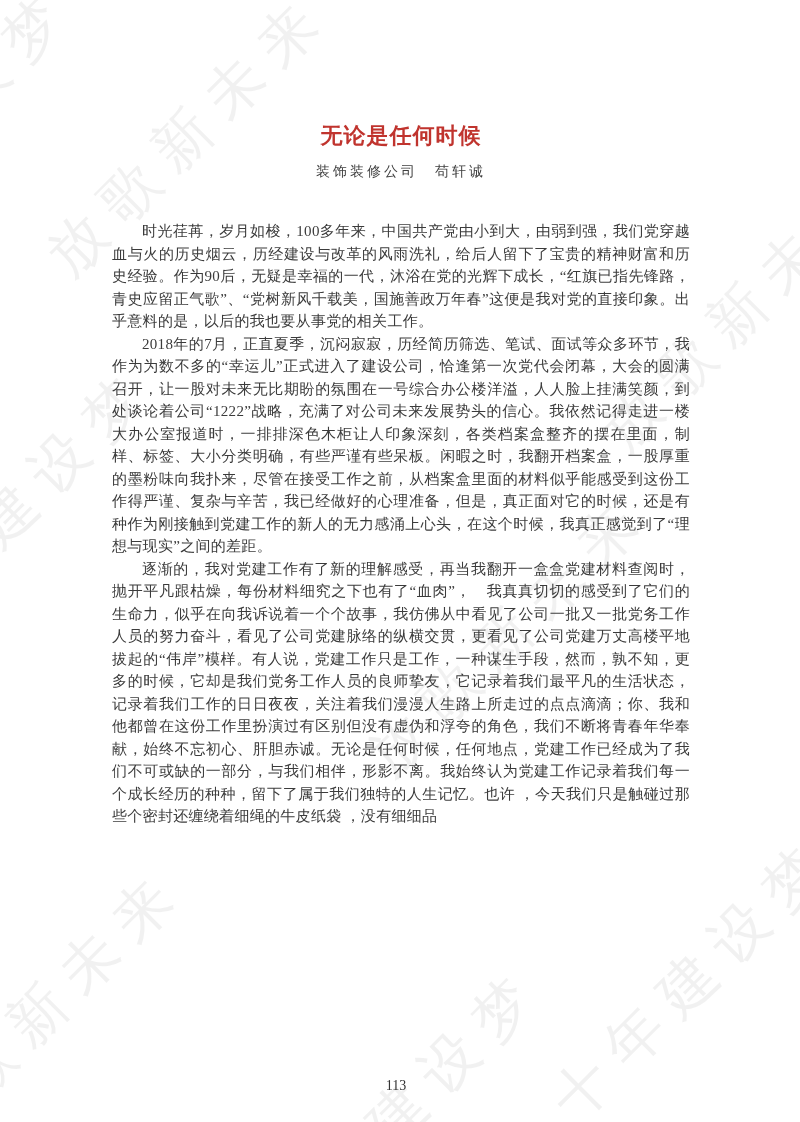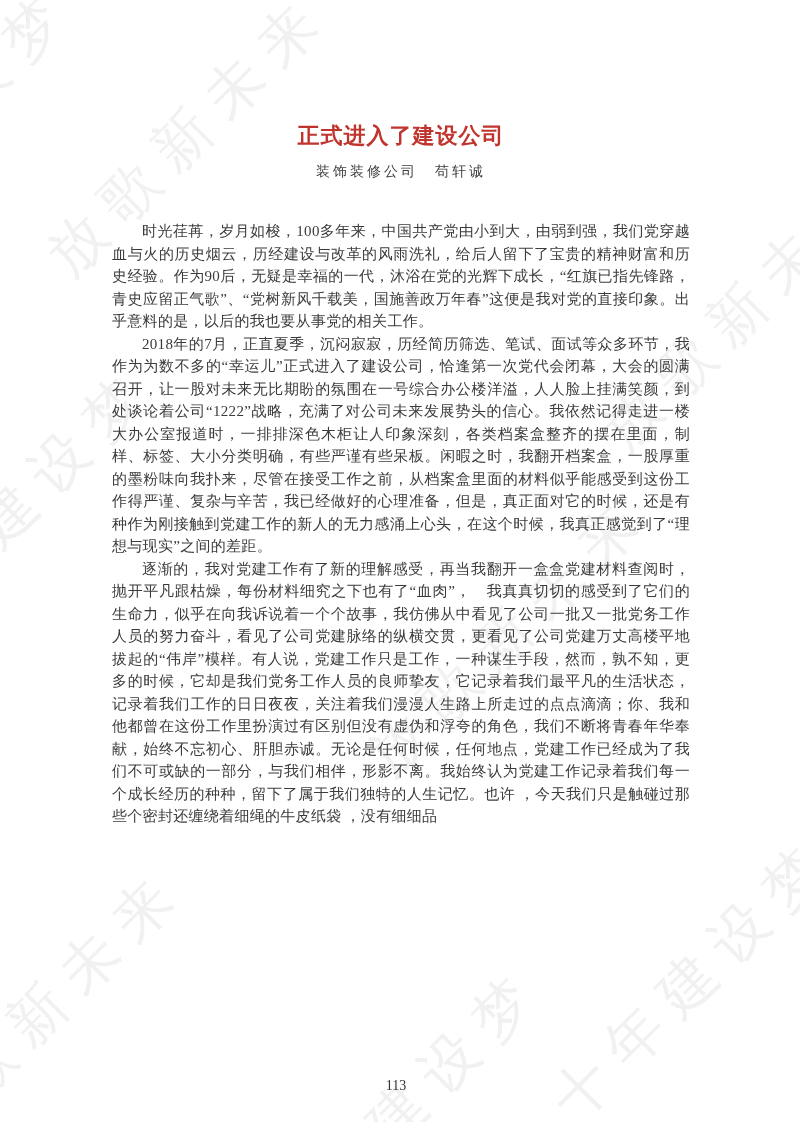--- a/index.html
+++ b/index.html
@@ -99,21 +99,21 @@
     <span class="wm wm2">放歌新未来</span>
     <span class="wm wm3">放歌新未来</span>
     <span class="wm wm4">十年建设梦</span>
     <span class="wm wm5">放歌新未来</span>
     <span class="wm wm6">放歌新未来</span>
     <span class="wm wm7">十年建设梦</span>
     <span class="wm wm8">十年建设梦</span>
   </div>
 
   <div class="content">
-    <h1 class="title">正式进入了建设公司</h1>
+    <h1 class="title">无论是任何时候</h1>
     <div class="byline">装饰装修公司　苟轩诚</div>
     <div class="article-body">
       <p class="para">时光荏苒，岁月如梭，100多年来，中国共产党由小到大，由弱到强，我们党穿越血与火的历史烟云，历经建设与改革的风雨洗礼，给后人留下了宝贵的精神财富和历史经验。作为90后，无疑是幸福的一代，沐浴在党的光辉下成长，“红旗已指先锋路，青史应留正气歌”、“党树新风千载美，国施善政万年春”这便是我对党的直接印象。出乎意料的是，以后的我也要从事党的相关工作。</p>
       <p class="para">2018年的7月，正直夏季，沉闷寂寂，历经简历筛选、笔试、面试等众多环节，我作为为数不多的“幸运儿”正式进入了建设公司，恰逢第一次党代会闭幕，大会的圆满召开，让一股对未来无比期盼的氛围在一号综合办公楼洋溢，人人脸上挂满笑颜，到处谈论着公司“1222”战略，充满了对公司未来发展势头的信心。我依然记得走进一楼大办公室报道时，一排排深色木柜让人印象深刻，各类档案盒整齐的摆在里面，制样、标签、大小分类明确，有些严谨有些呆板。闲暇之时，我翻开档案盒，一股厚重的墨粉味向我扑来，尽管在接受工作之前，从档案盒里面的材料似乎能感受到这份工作得严谨、复杂与辛苦，我已经做好的心理准备，但是，真正面对它的时候，还是有种作为刚接触到党建工作的新人的无力感涌上心头，在这个时候，我真正感觉到了“理想与现实”之间的差距。</p>
       <p class="para">逐渐的，我对党建工作有了新的理解感受，再当我翻开一盒盒党建材料查阅时，抛开平凡跟枯燥，每份材料细究之下也有了“血肉”，　我真真切切的感受到了它们的生命力，似乎在向我诉说着一个个故事，我仿佛从中看见了公司一批又一批党务工作人员的努力奋斗，看见了公司党建脉络的纵横交贯，更看见了公司党建万丈高楼平地拔起的“伟岸”模样。有人说，党建工作只是工作，一种谋生手段，然而，孰不知，更多的时候，它却是我们党务工作人员的良师挚友，它记录着我们最平凡的生活状态，记录着我们工作的日日夜夜，关注着我们漫漫人生路上所走过的点点滴滴；你、我和他都曾在这份工作里扮演过有区别但没有虚伪和浮夸的角色，我们不断将青春年华奉献，始终不忘初心、肝胆赤诚。无论是任何时候，任何地点，党建工作已经成为了我们不可或缺的一部分，与我们相伴，形影不离。我始终认为党建工作记录着我们每一个成长经历的种种，留下了属于我们独特的人生记忆。也许 ，今天我们只是触碰过那些个密封还缠绕着细绳的牛皮纸袋 ，没有细细品</p>
     </div>
   </div>
 
   <div class="page-number">113</div>
 

